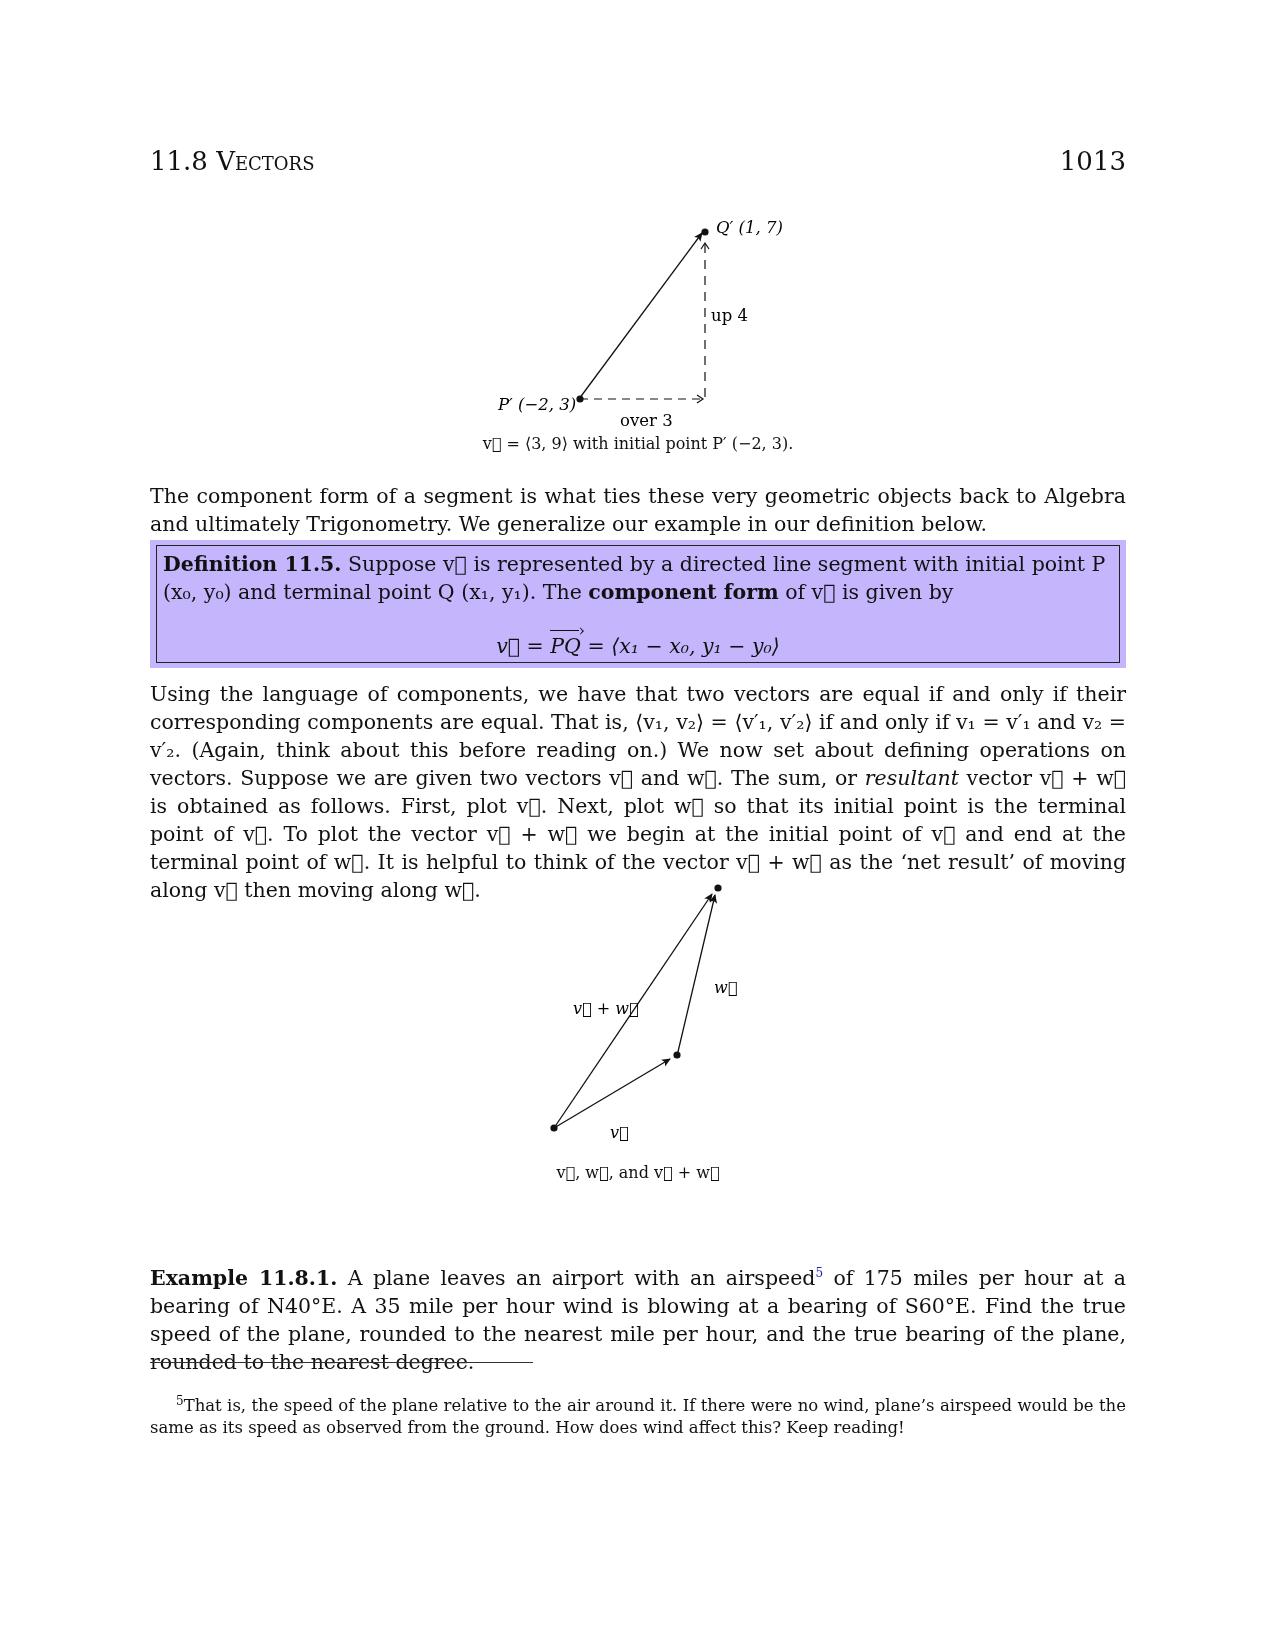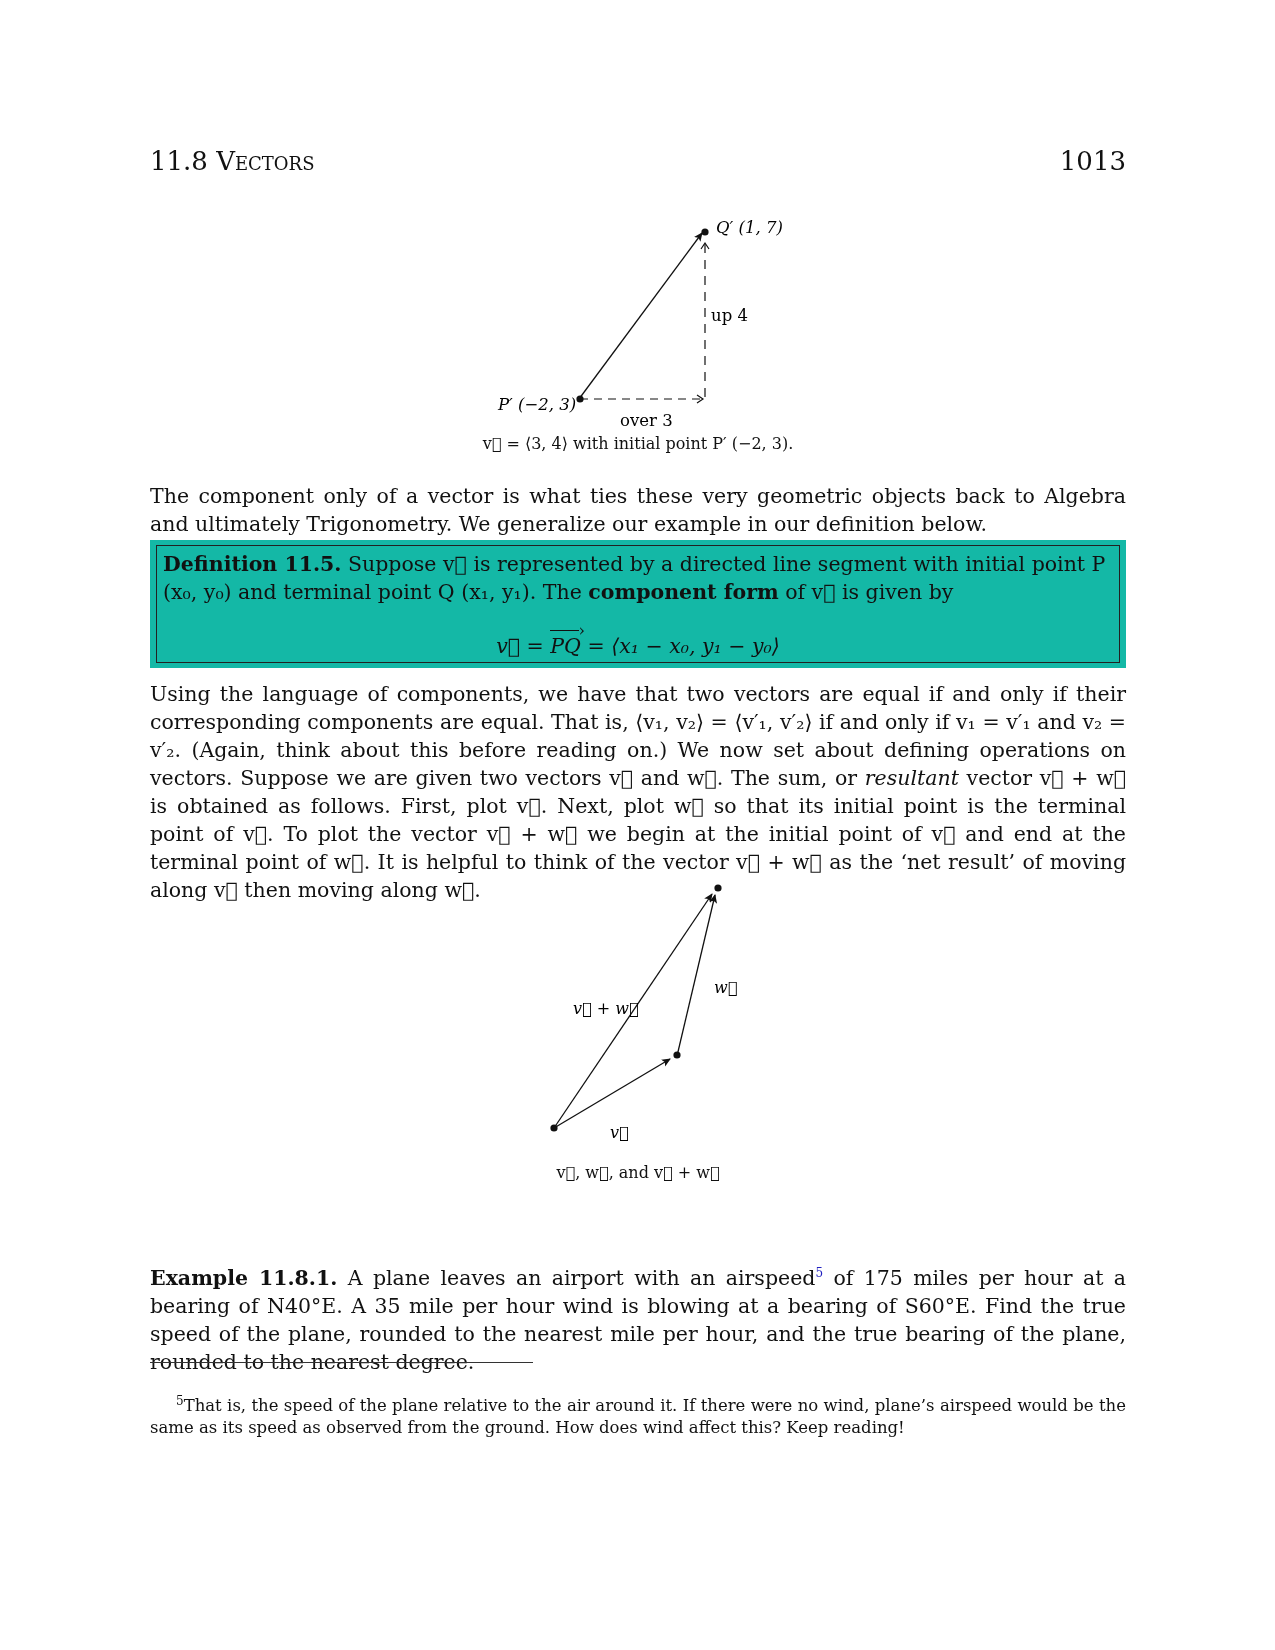--- a/index.html
+++ b/index.html
@@ -7,21 +7,21 @@
          font-family: "DejaVu Serif", "Liberation Serif", serif; color: #111; }
   .page { position: absolute; left: 0; top: 0; width: 1275px; height: 1650px; }
   .abs { position: absolute; }
   .hdr { top: 146px; font-size: 26px; }
   .hdr-left { left: 150px; }
   .hdr-left .sc { font-variant: small-caps; }
   .hdr-right { right: 149px; text-align: right; }
   .para { left: 150px; width: 976px; font-size: 20.5px; line-height: 28px; text-align: justify; }
   .para i { font-style: italic; }
   .cap { font-size: 16px; text-align: center; }
-  .defbox { left: 150px; top: 540px; width: 976px; height: 128px; background: #14b8a6; }
+  .defbox { left: 150px; top: 540px; width: 976px; height: 128px; background: #c4b5fd; }
   .defbox-inner { position: absolute; left: 6px; top: 5px; right: 6px; bottom: 5px;
                   border: 1.3px solid #222; box-sizing: border-box; padding: 4px 6px;
                   font-size: 20.5px; line-height: 28px; }
   .defbox-inner b { font-weight: bold; }
   .formula { position: absolute; left: 0; right: 0; bottom: 2px; text-align: center; font-style: italic; }
   .formula .over { position: relative; display: inline-block; }
   .formula .over::before { content: ""; position: absolute; left: 0; right: 2px; top: -2px; border-top: 1.3px solid #111; }
   .formula .over::after { content: "›"; position: absolute; right: -4px; top: -15px; font-size: 16px; font-style: normal; }
   .sup { font-size: 12px; vertical-align: super; line-height: 0; }
   .link { color: #2020c0; }
@@ -52,23 +52,23 @@
     <line x1="579" y1="399" x2="702" y2="233" stroke="#111" stroke-width="1.3" marker-end="url(#arrowSolid)"></line>
     <line x1="580" y1="399" x2="703" y2="399" stroke="#111" stroke-width="1.2" stroke-dasharray="8,6" marker-end="url(#arrowOpen)"></line>
     <line x1="705" y1="397" x2="705" y2="243" stroke="#111" stroke-width="1.2" stroke-dasharray="9,7" marker-end="url(#arrowOpen)"></line>
     <circle cx="580" cy="399" r="3.6" fill="#111"></circle>
     <circle cx="705" cy="232" r="3.6" fill="#111"></circle>
     <text x="716" y="233" font-size="16.5" font-style="italic">Q′ (1, 7)</text>
     <text x="498" y="410" font-size="16.5" font-style="italic">P′ (−2, 3)</text>
     <text x="711" y="321" font-size="16.5">up 4</text>
     <text x="620" y="426" font-size="16.5">over 3</text>
   </svg>
-  <div class="abs cap" style="left:350px;top:434px;width:576px;">v⃗ = ⟨3, 4⟩ with initial point P′ (−2, 3).</div>
+  <div class="abs cap" style="left:350px;top:434px;width:576px;">v⃗ = ⟨3, 9⟩ with initial point P′ (−2, 3).</div>
 
-  <div class="abs para" style="top:482px;">The component only of a vector is what ties these very geometric objects back to Algebra and ultimately Trigonometry. We generalize our example in our definition below.</div>
+  <div class="abs para" style="top:482px;">The component form of a segment is what ties these very geometric objects back to Algebra and ultimately Trigonometry. We generalize our example in our definition below.</div>
 
   <div class="abs defbox">
     <div class="defbox-inner">
       <b>Definition 11.5.</b>
       <span>Suppose v⃗ is represented by a directed line segment with initial point P (x₀, y₀) and terminal point Q (x₁, y₁). The</span>
       <b>component form</b>
       <span>of v⃗ is given by</span>
       <div class="formula">
         <span>v⃗ =</span>
         <span class="over">PQ</span>

